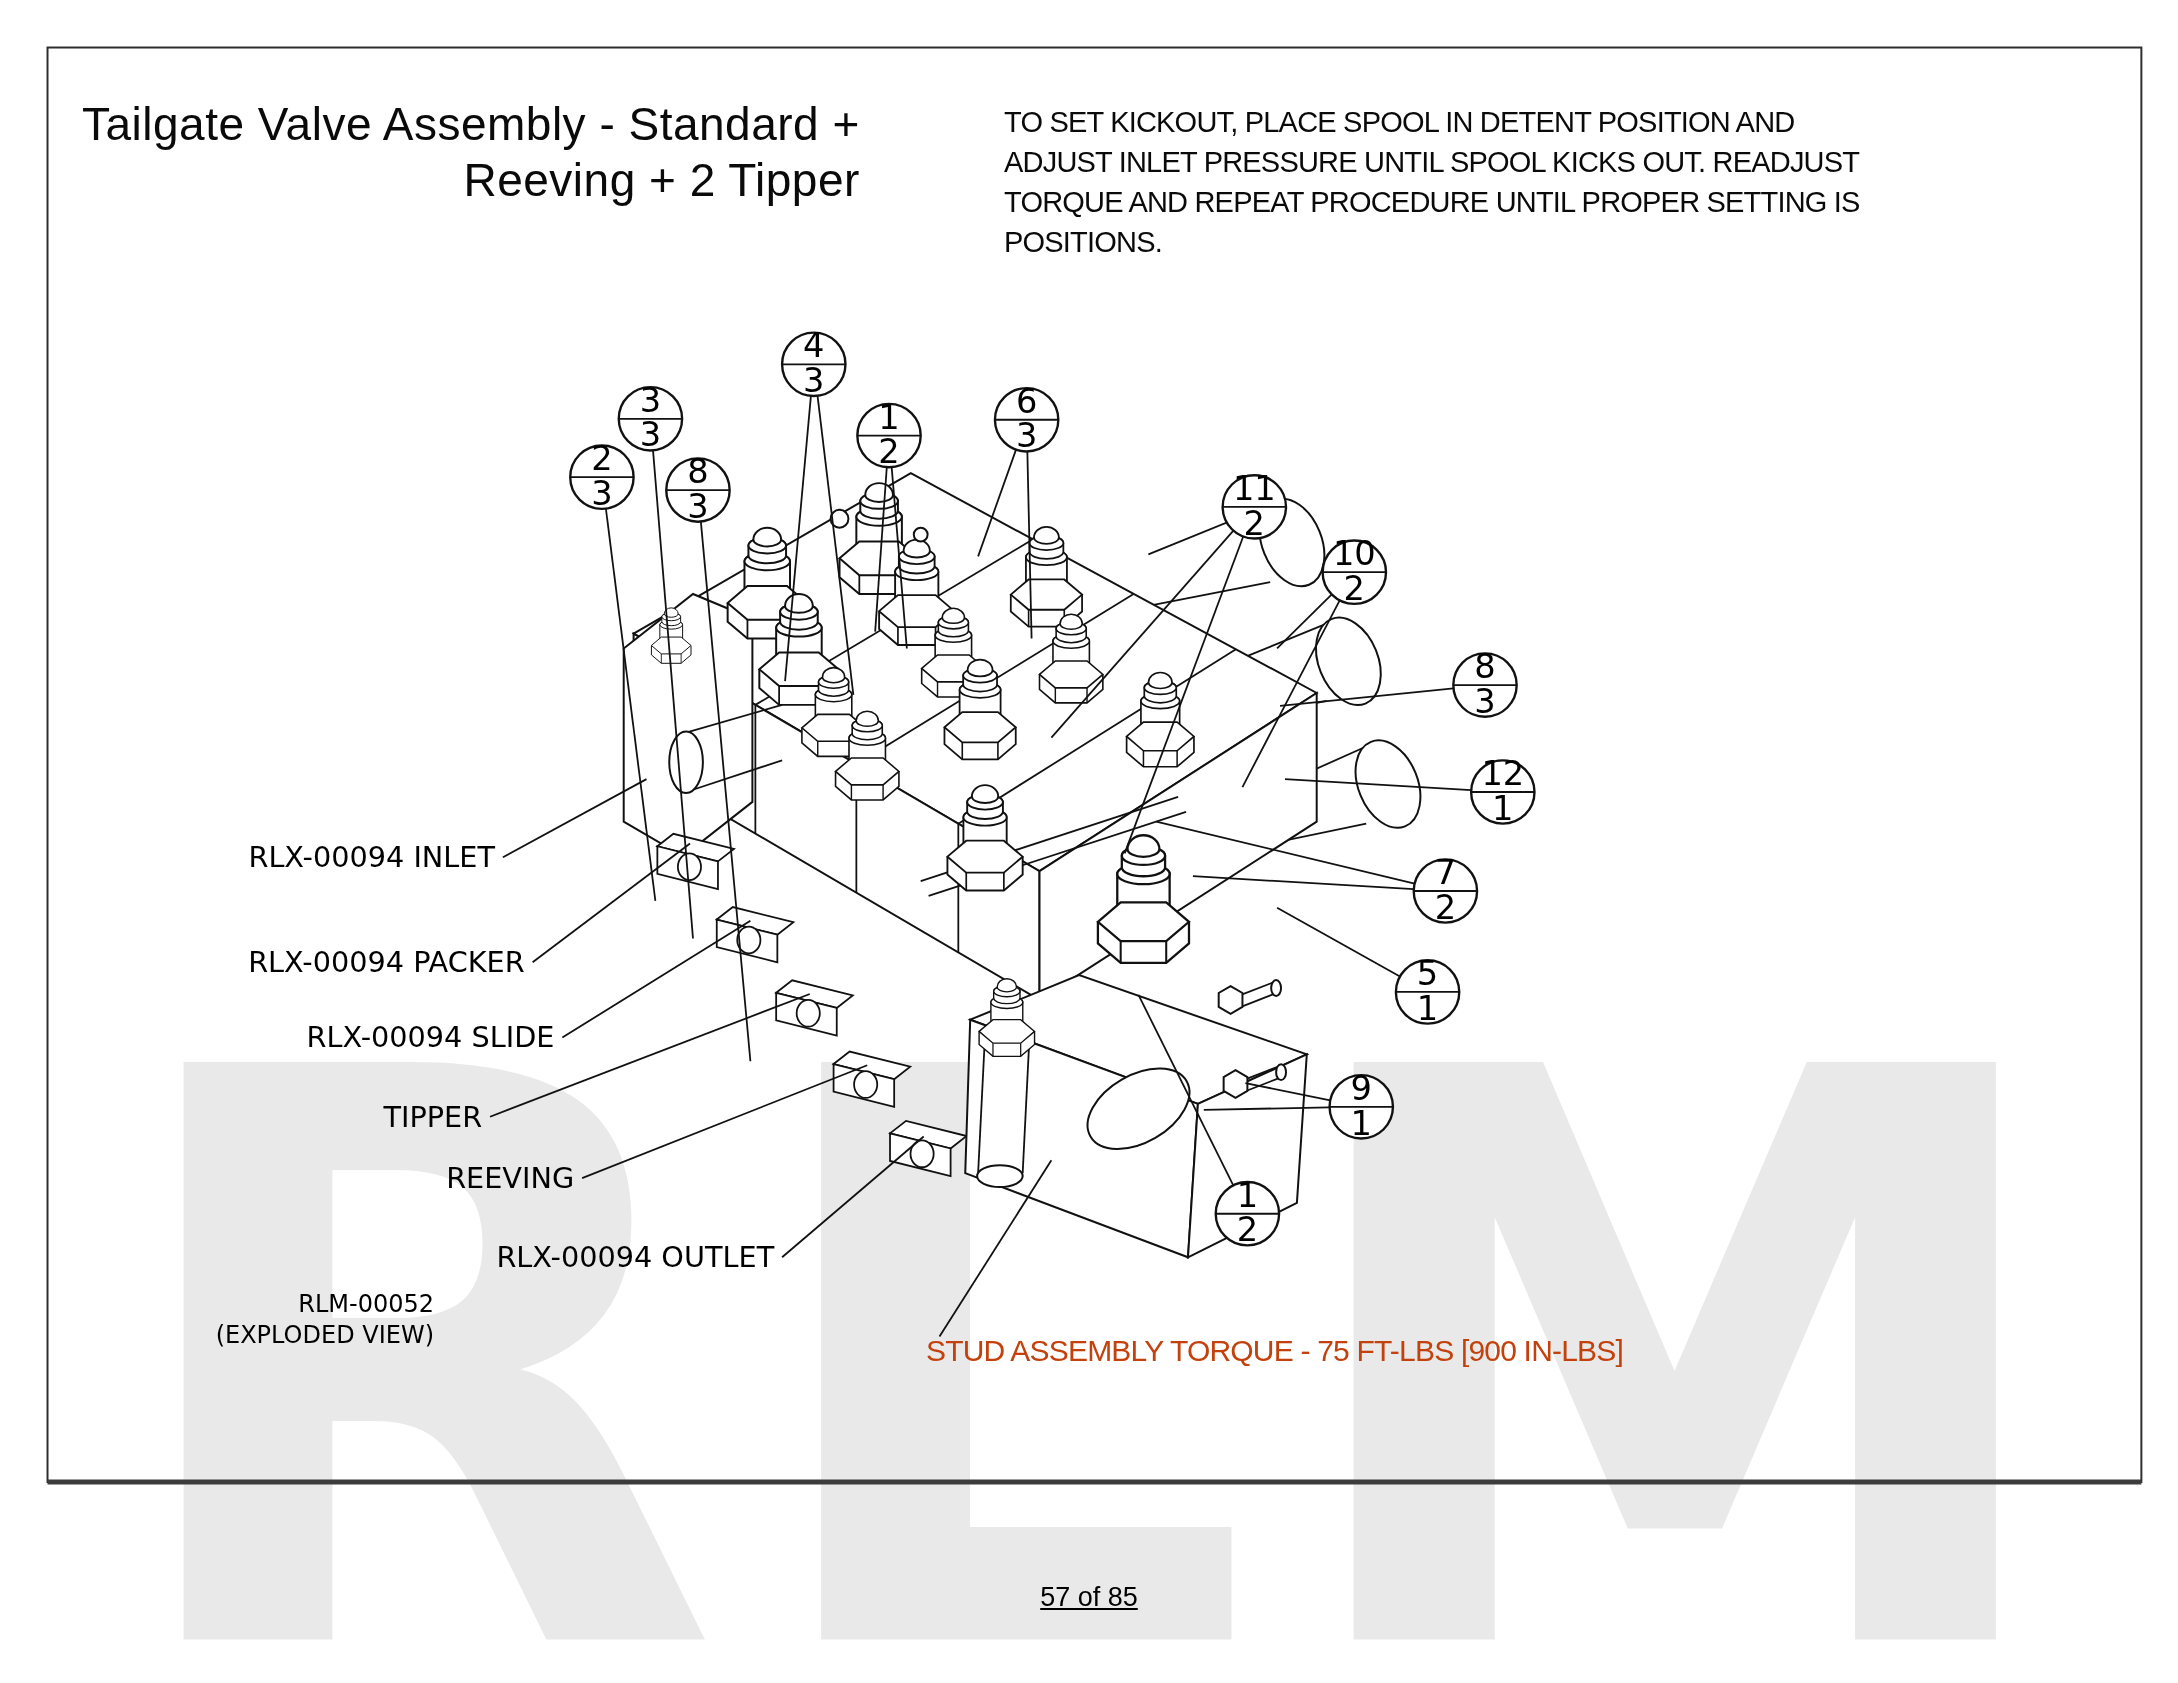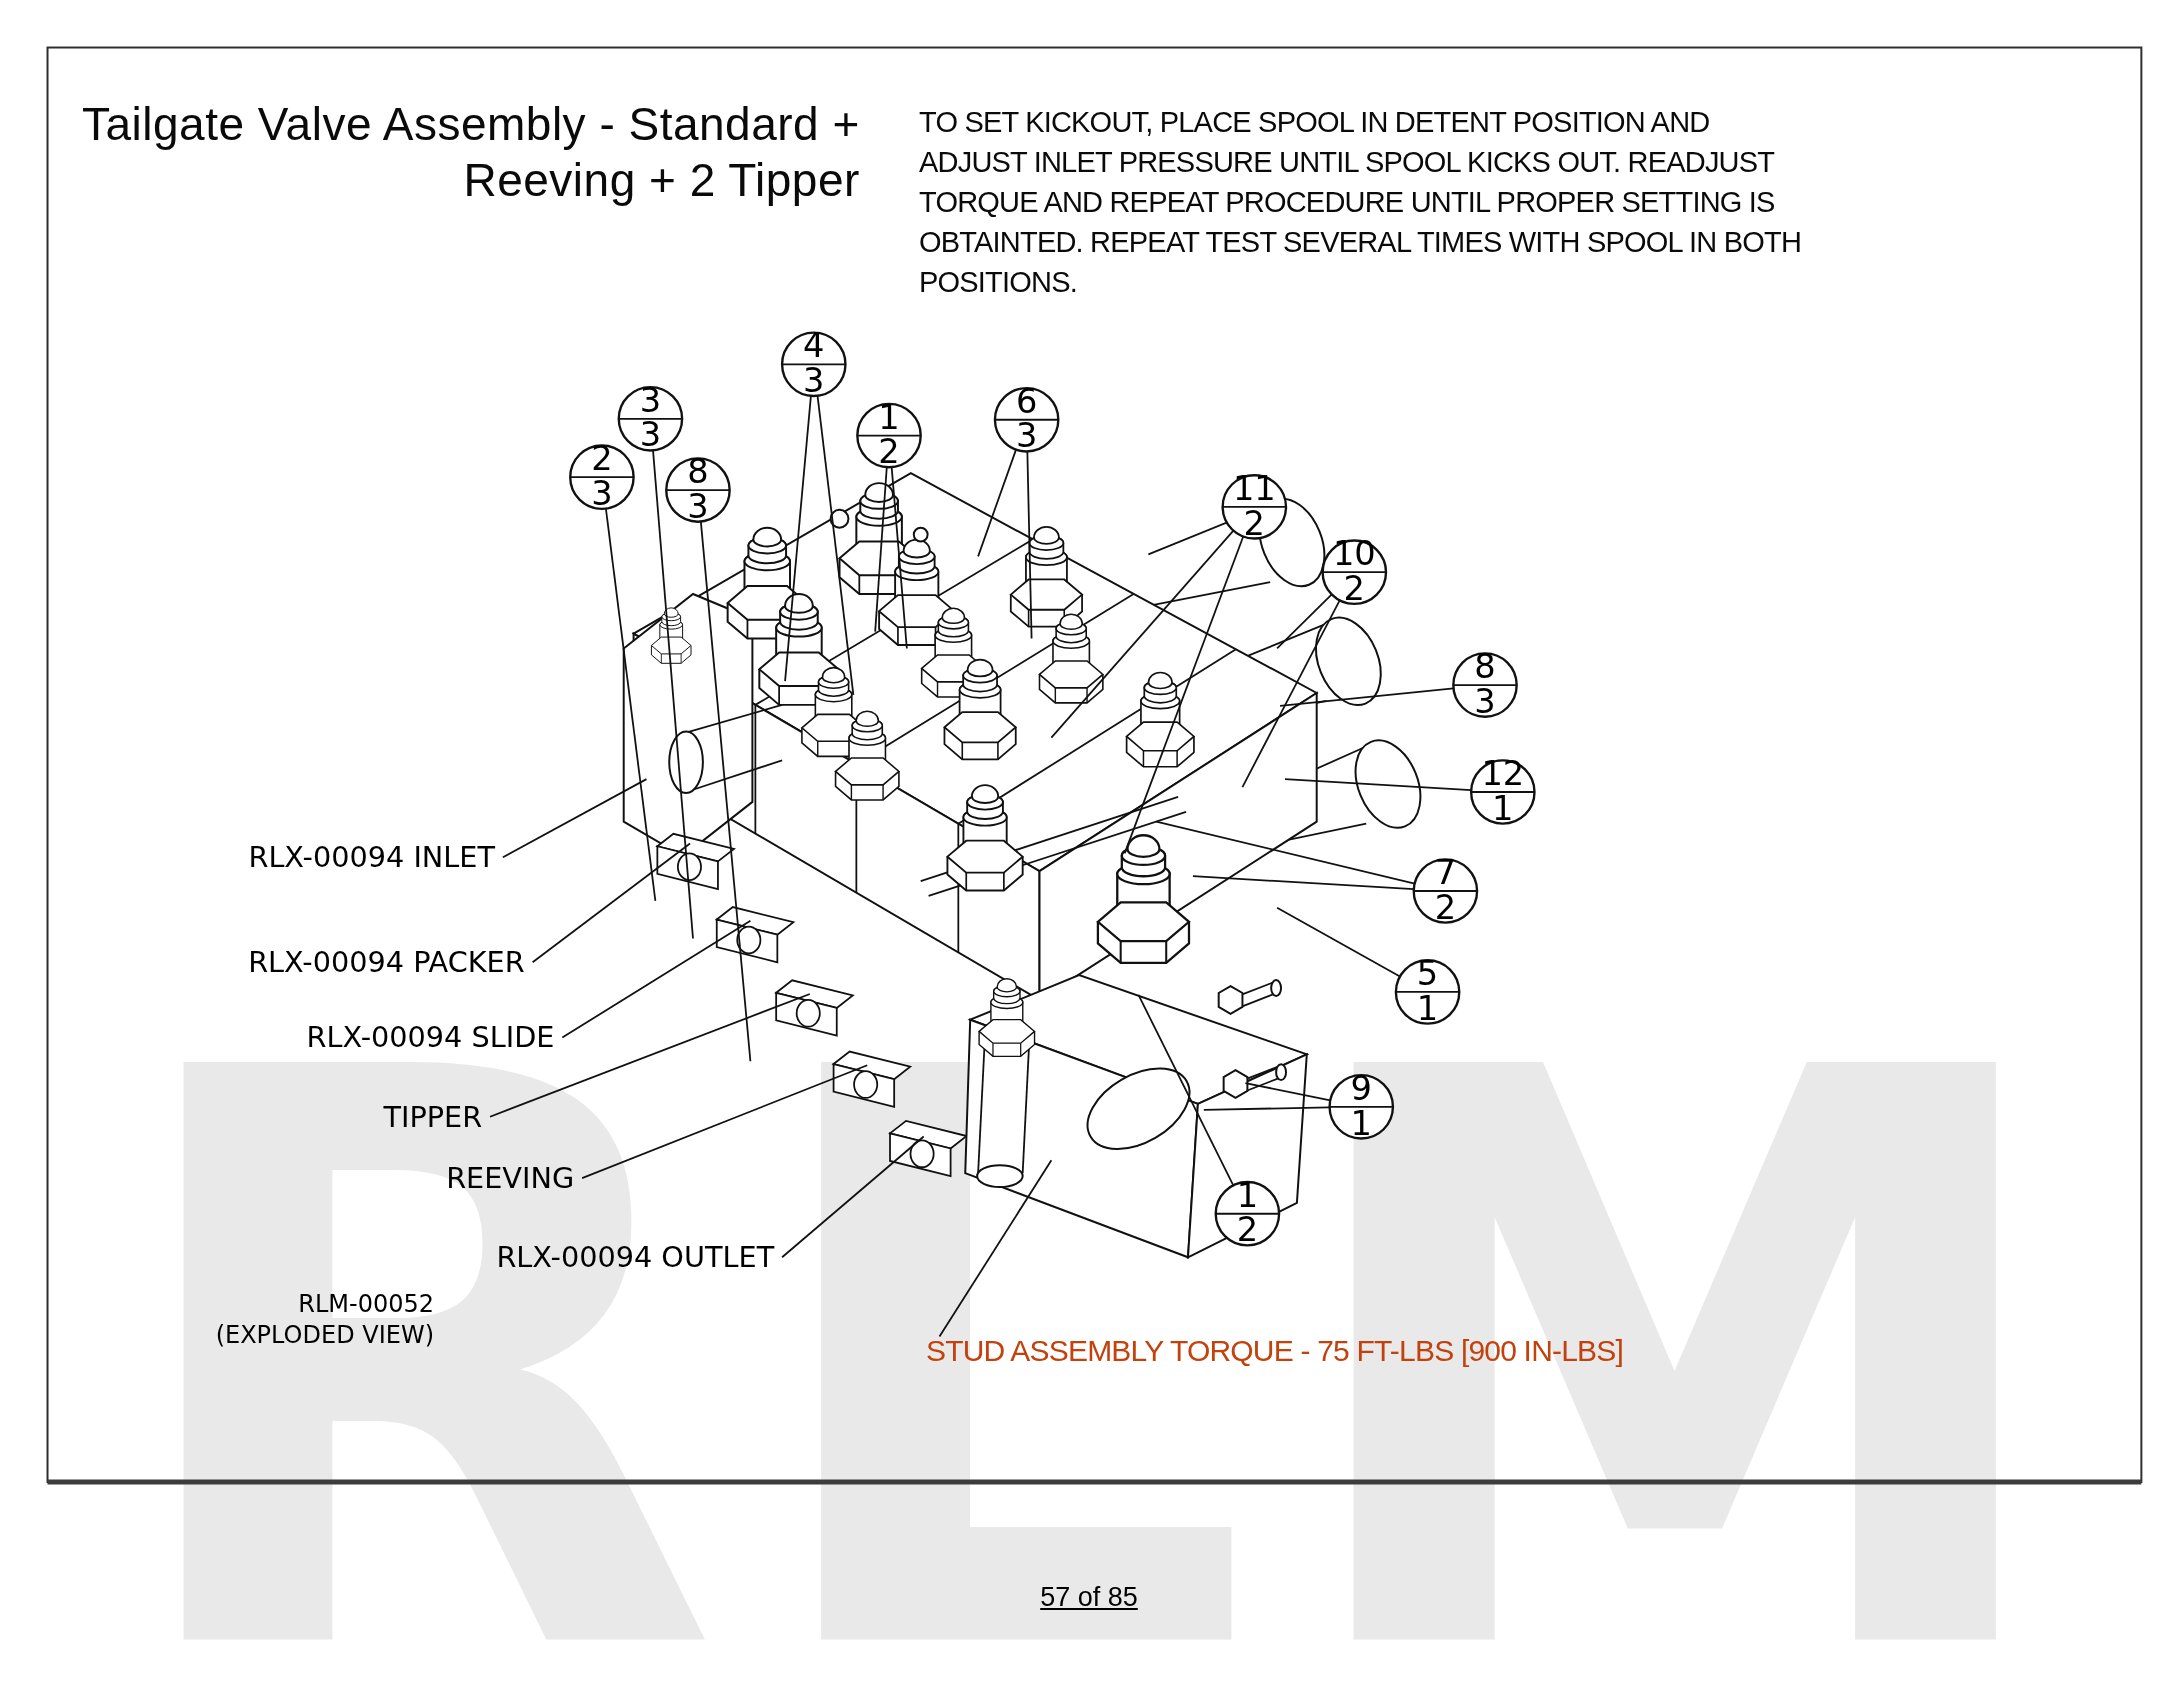--- a/index.html
+++ b/index.html
@@ -264,25 +264,24 @@
           <text x="1260" y="1254" class="bt">2</text>
         </g>
       </g>
   </svg>
 
   <div class="abs title" style="left:82px;top:96px;">
     <div>Tailgate Valve Assembly - Standard +</div>
     <div>Reeving + 2 Tipper</div>
   </div>
 
-  <div class="abs note" style="left:919px;top:102px;width:1020px;">
+  <div class="abs note" style="left:1004px;top:102px;width:1020px;">
     <span>TO SET KICKOUT, PLACE SPOOL IN DETENT POSITION AND</span>
     <span>ADJUST INLET PRESSURE UNTIL SPOOL KICKS OUT. READJUST</span>
     <span>TORQUE AND REPEAT PROCEDURE UNTIL PROPER SETTING IS</span>
-    <span>OBTAINTED. REPEAT TEST SEVERAL TIMES WITH SPOOL IN BOTH</span>
     <span>POSITIONS.</span>
   </div>
 
   <div class="abs dwgnum" style="left:127px;top:1289px;width:307px;">
     <div>RLM-00052</div>
     <div>(EXPLODED VIEW)</div>
   </div>
 
   <div class="abs torque" style="left:926px;top:1334px;"><span>STUD ASSEMBLY TORQUE - 75 FT-LBS [900 IN-LBS]</span></div>
 

